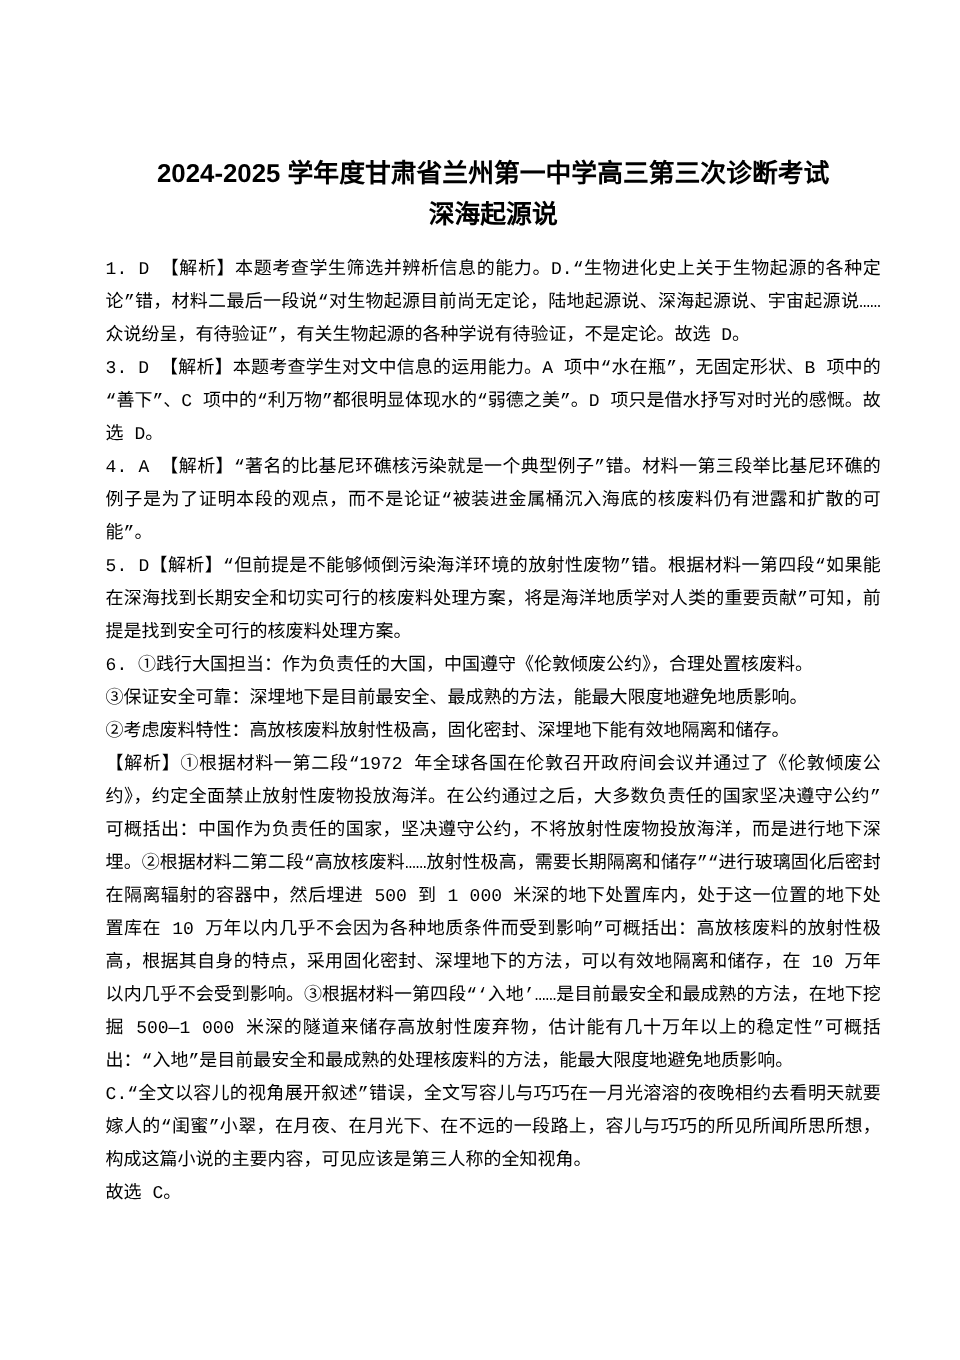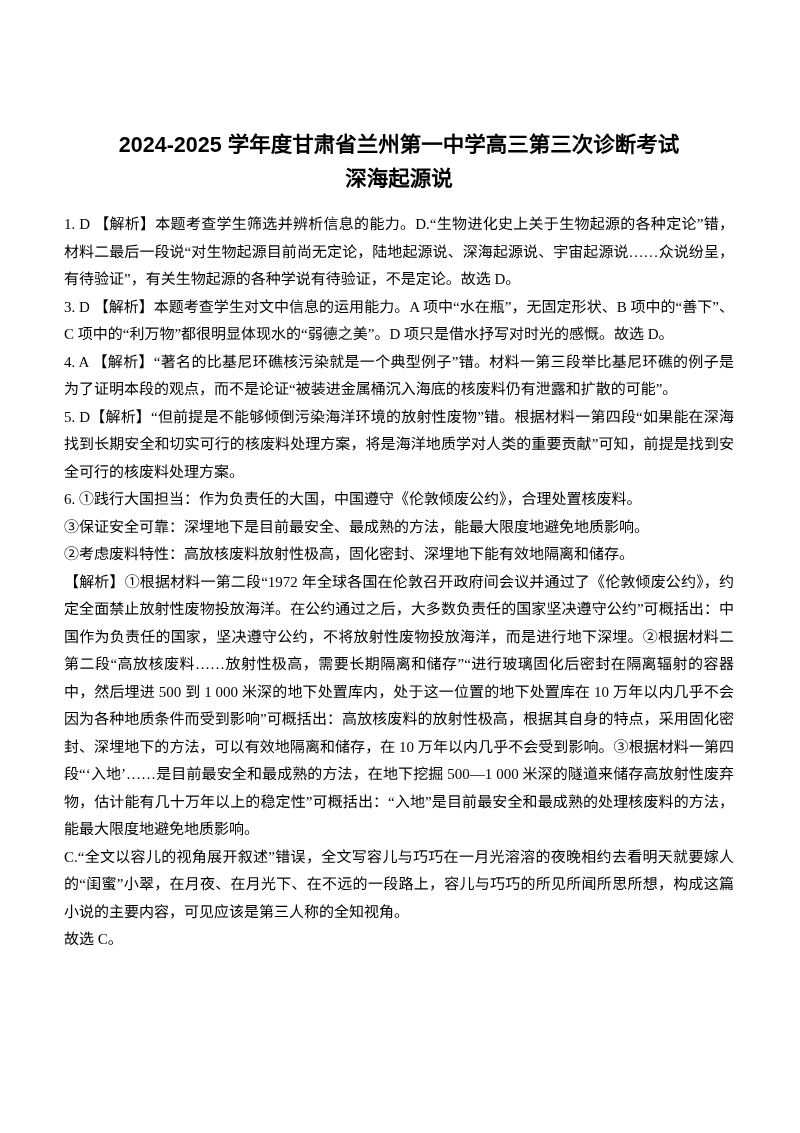--- a/index.html
+++ b/index.html
@@ -7,21 +7,21 @@
     padding: 0;
     background: #ffffff;
     color: #000000;
   }
   .page {
     position: relative;
     width: 800px;
     height: 1133px;
     background: #ffffff;
     box-sizing: border-box;
-    padding: 128px 66px 0 64px;
+    padding: 128px 66px 0 88px;
     overflow: hidden;
   }
   .title-block {
     text-align: center;
     font-family: "Liberation Sans", "DejaVu Sans", sans-serif;
     font-weight: 700;
     font-size: 21.5px;
     line-height: 34px;
     color: #000;
   }
@@ -29,20 +29,21 @@
     margin-top: 15px;
     font-family: "Liberation Serif", "DejaVu Serif", serif;
     font-size: 15px;
     line-height: 27.5px;
     text-align: justify;
     color: #000;
   }
   .content p {
     margin: 0;
     padding: 0;
+    font-family: Liberation Mono, monospace;
   }
 </style>
 </head>
 <body>
 
 <div class="page">
   <div class="title-block">
     <div>2024-2025 学年度甘肃省兰州第一中学高三第三次诊断考试</div>
     <div>深海起源说</div>
   </div>

